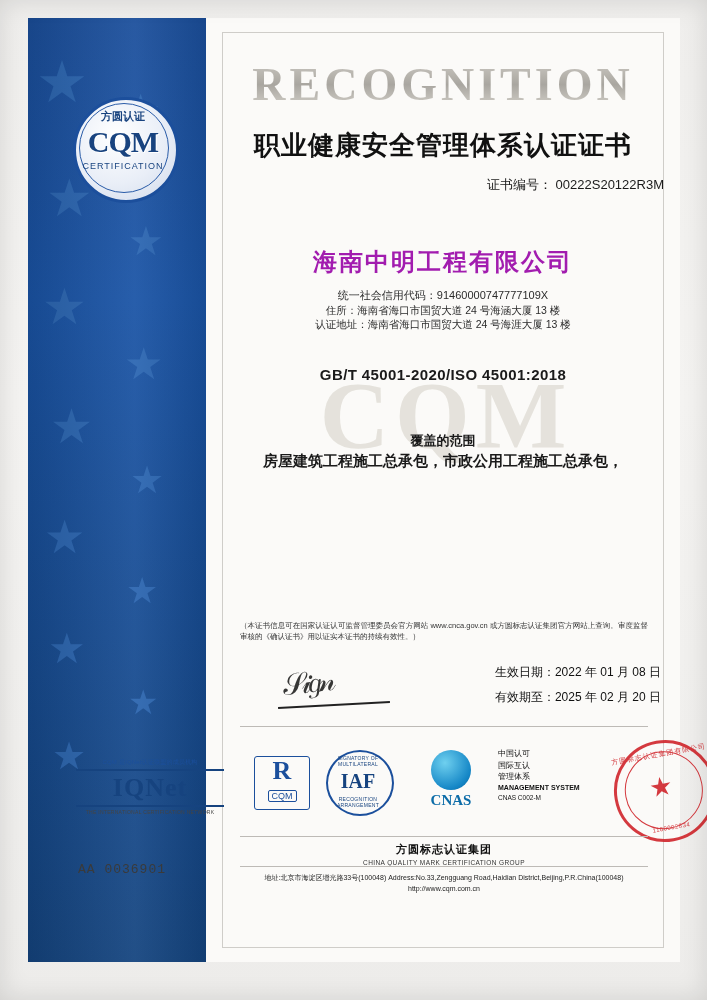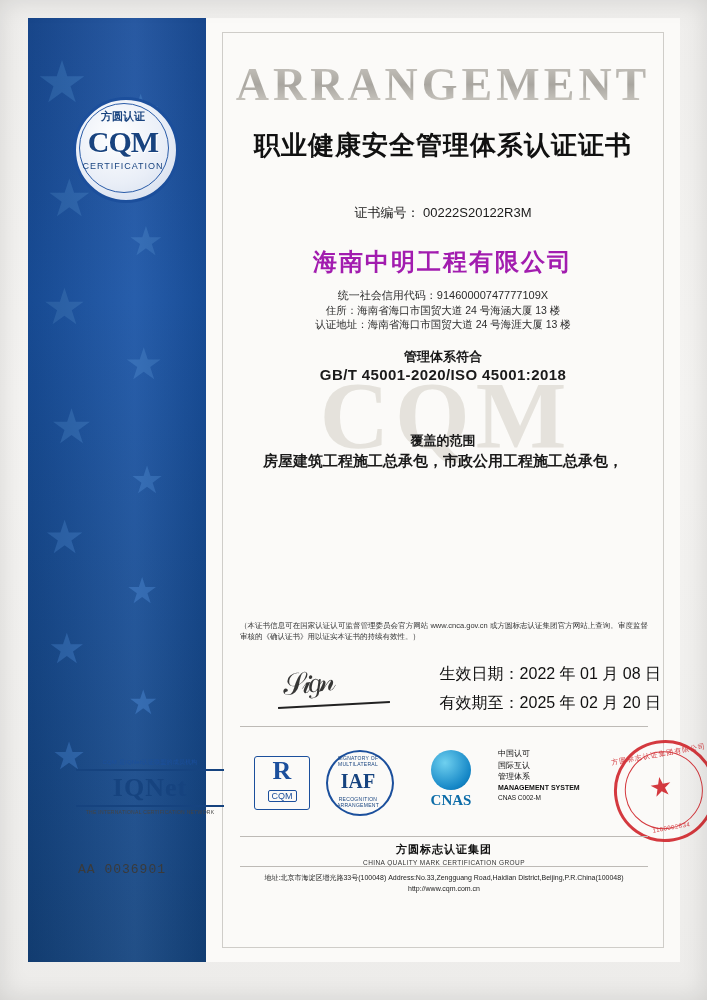--- a/index.html
+++ b/index.html
@@ -42,36 +42,36 @@
   .certificate-word{position:absolute;left:222px;top:58px;width:442px;text-align:center;
      font-family:"Liberation Serif",serif;font-weight:bold;font-size:46px;letter-spacing:4px;
      color:#bdbab4;}
   .certificate-word span{background:linear-gradient(180deg,#cecbc4 0%,#a9a6a0 50%,#d6d3cc 100%);
      -webkit-background-clip:text;background-clip:text;color:transparent;}
 
   .title-cn{position:absolute;left:222px;top:128px;width:442px;text-align:center;
      font-size:26px;font-weight:bold;color:#111;letter-spacing:1px;}
 
   .row-center{position:absolute;width:442px;left:222px;text-align:center;color:#1a1a1a;}
-  .cert-no{top:204px;font-size:13px;}
+  .cert-no{top:176px;font-size:13px;text-align:right;}
   .zheng{top:214px;font-size:13px;}
   .company{top:246px;font-size:24px;font-weight:bold;letter-spacing:2px;color:#a21caf;}
   .code{top:288px;font-size:11px;color:#2b2b2b;}
   .addr1{top:304px;font-size:10.5px;color:#2b2b2b;}
   .addr2{top:318px;font-size:10.5px;color:#2b2b2b;}
   .std-label{top:348px;font-size:13px;font-weight:bold;}
   .std-value{top:366px;font-size:15px;font-weight:bold;letter-spacing:.4px;}
   .scope-label{top:432px;font-size:13px;font-weight:bold;}
   .scope1{top:452px;font-size:15px;font-weight:bold;}
   .scope2{top:474px;font-size:15px;font-weight:bold;}
 
   .note{position:absolute;left:240px;top:620px;width:408px;font-size:7.5px;line-height:1.5;
      color:#333;text-align:justify;}
 
-  .dates{position:absolute;right:46px;top:664px;text-align:left;font-size:16px;color:#111;}
+  .dates{position:absolute;right:46px;top:664px;text-align:left;font-size:12px;color:#111;}
   .dates div{margin-bottom:8px;}
 
   
   .signature{position:absolute;left:283px;top:662px;width:120px;height:46px;
      font-family:"Liberation Serif",serif;font-size:30px;color:#1b1b1b;
      transform:rotate(-6deg);letter-spacing:-4px;opacity:.88;}
   .sig-line{position:absolute;left:278px;top:704px;width:112px;height:2px;background:#222;transform:rotate(-3deg);}
 
   
   .div-line{position:absolute;left:240px;width:408px;height:1px;background:#bdbab6;}
@@ -151,32 +151,31 @@
 
   <div class="seal">
     <div class="ring"></div>
     <div class="ring2"></div>
     <div class="top-cn">方圆认证</div>
     <div class="cqm">CQM</div>
     <div class="bot-en">CERTIFICATION</div>
   </div>
 
   <div class="certificate-word">
-    <span>ARRANGEMENT</span>
+    <span>RECOGNITION</span>
   </div>
 
   <div class="title-cn">职业健康安全管理体系认证证书</div>
 
   <div class="row-center cert-no">证书编号： 00222S20122R3M</div>
   <div class="row-center company">海南中明工程有限公司</div>
   <div class="row-center code">统一社会信用代码：91460000747777109X</div>
   <div class="row-center addr1">住所：海南省海口市国贸大道 24 号海涵大厦 13 楼</div>
   <div class="row-center addr2">认证地址：海南省海口市国贸大道 24 号海涯大厦 13 楼</div>
 
-  <div class="row-center std-label">管理体系符合</div>
   <div class="row-center std-value">GB/T 45001-2020/ISO 45001:2018</div>
 
   <div class="row-center scope1">房屋建筑工程施工总承包，市政公用工程施工总承包，</div>
   <div class="row-center scope-label">覆盖的范围</div>
 
   <div class="note">（本证书信息可在国家认证认可监督管理委员会官方网站 www.cnca.gov.cn 或方圆标志认证集团官方网站上查询。审度监督审核的《确认证书》用以证实本证书的持续有效性。）</div>
 
   <div class="signature">𝒮𝒾𝑔𝓃</div>
   <div class="sig-line"></div>
 

